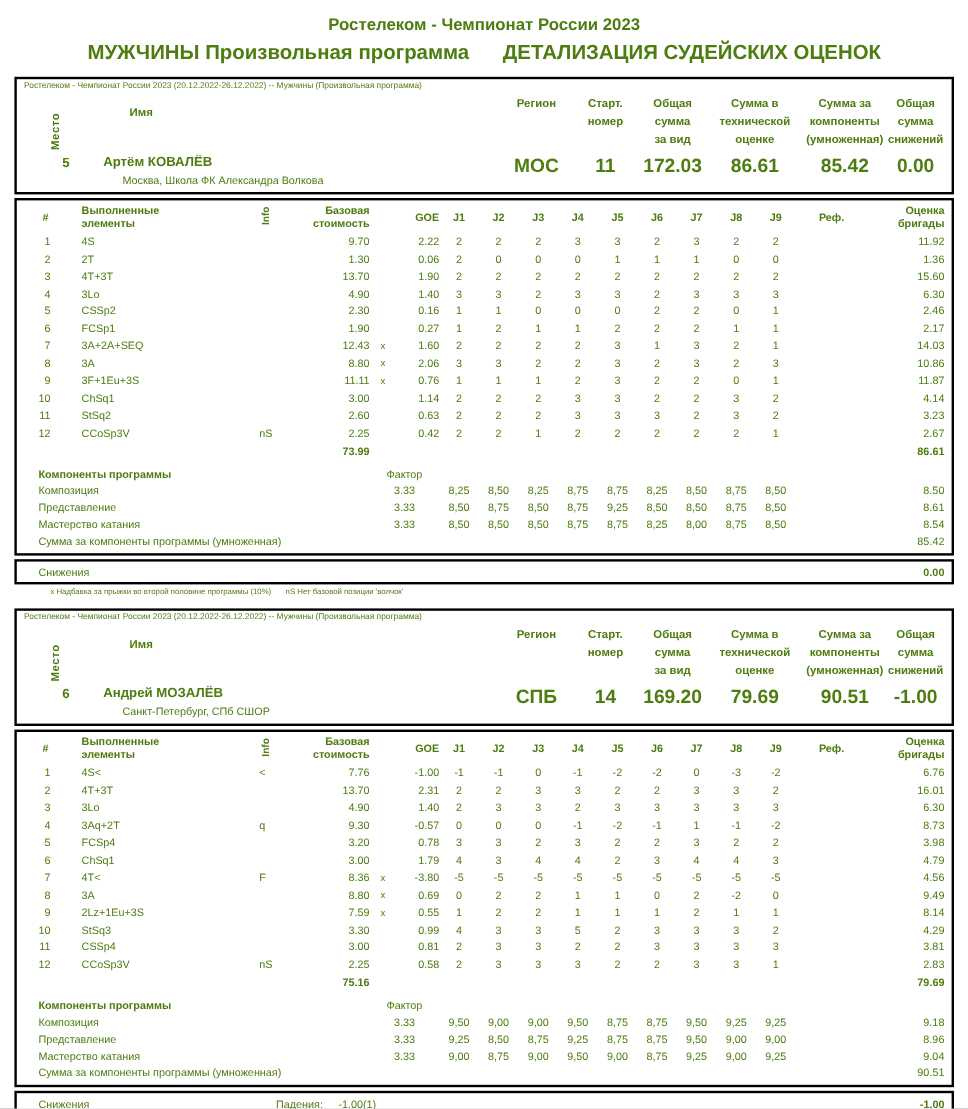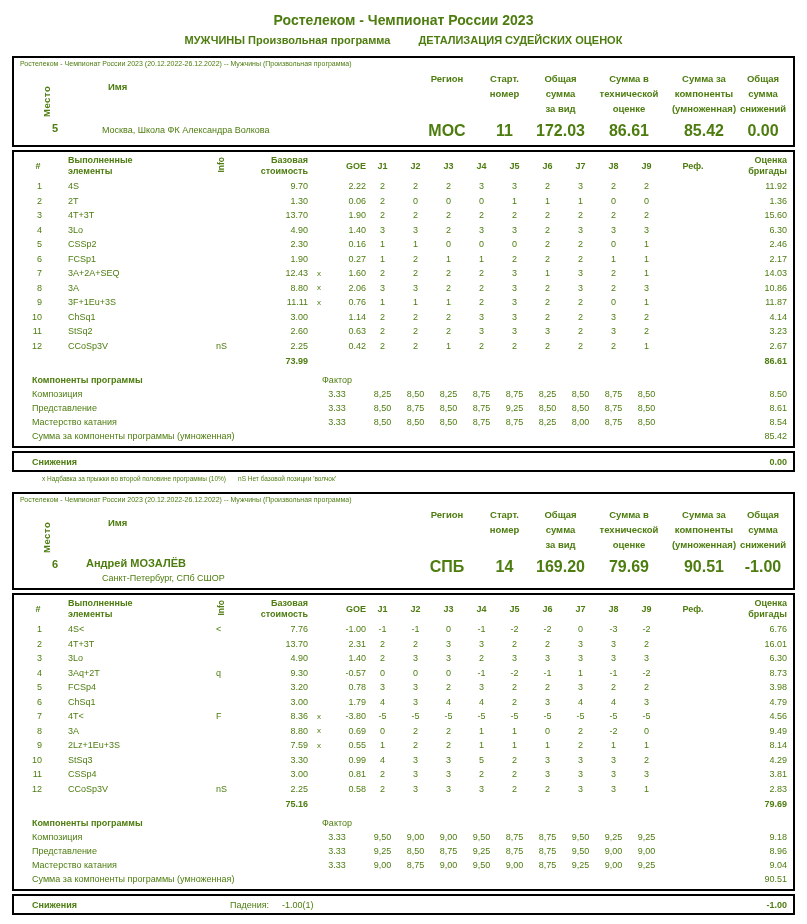--- a/index.html
+++ b/index.html
@@ -4,21 +4,21 @@
 <style>
   * { margin:0; padding:0; box-sizing:border-box; }
   html,body { background:#888; }
   .page {
     width:807px; height:924px; background:#fff; color:#4d7c0f;
     font-family:"Liberation Sans","DejaVu Sans",sans-serif;
     position:relative; overflow:hidden; margin:0 auto;
   }
   .titleblock { padding-top:12px; text-align:center; }
   .title { font-size:14px; font-weight:bold; }
-  .subtitle { margin-top:6px; font-size:11px; font-weight:bold; }
+  .subtitle { margin-top:6px; font-size:17px; font-weight:bold; }
   .subtitle span + span { margin-left:28px; }
 
   .panel { margin:10px 12px 0 12px; }
   .box { border:2px solid #000; background:#fff; }
   .box + .box { margin-top:3px; }
 
   
   .box1 { padding:1px 6px 5px 6px; }
   .event-line { font-size:7px; line-height:10px; }
   .hdr-row { display:flex; margin-top:2px; font-weight:bold; }
@@ -66,21 +66,21 @@
   .totals-row { height:14px; font-size:9px; font-weight:bold; margin-top:1px; }
   .comp-head { height:14px; font-size:9px; font-weight:bold; margin-top:5px; }
   .comp-head .factor-lbl { font-weight:normal; }
   .comp-row { height:14px; font-size:9px; }
   .comp-sum { height:14px; font-size:9px; font-weight:normal; }
   .span-left { width:288px; flex:0 0 auto; padding-left:12px; }
   .c-factor { width:58px; flex:0 0 auto; text-align:center; }
 
   
   .box3 { height:21px; display:flex; align-items:center; font-size:9px; padding:0 6px; }
-  .ded-label { font-weight:bold; width:210px; padding-left:12px; flex:0 0 auto; }
+  .ded-label { font-weight:normal; width:210px; padding-left:12px; flex:0 0 auto; }
   .falls-label { width:52px; flex:0 0 auto; }
   .falls-value { width:70px; flex:0 0 auto; }
   .ded-total { flex:1 1 auto; text-align:right; font-weight:bold; }
 
   .footnote { margin:3px 0 9px 30px; font-size:6.5px; }
   .footnote span + span { margin-left:12px; }
 </style>
 </head>
 <body>
 
@@ -112,20 +112,21 @@
             <div class="col-pcs hdr-multi">Сумма за
 компоненты
 (умноженная)</div>
             <div class="col-ded hdr-multi">Общая
 сумма
 снижений</div>
           </div>
           <div class="name-row">
             <div class="col-place place-num">5</div>
             <div class="col-name">
+              <div class="skater-name">Артём КОВАЛЁВ</div>
               <div class="club">Москва, Школа ФК Александра Волкова</div>
             </div>
             <div class="col-region name-val">МОС</div>
             <div class="col-start name-val">11</div>
             <div class="col-total name-val">172.03</div>
             <div class="col-tes name-val">86.61</div>
             <div class="col-pcs name-val">85.42</div>
             <div class="col-ded name-val">0.00</div>
           </div>
         </div>

